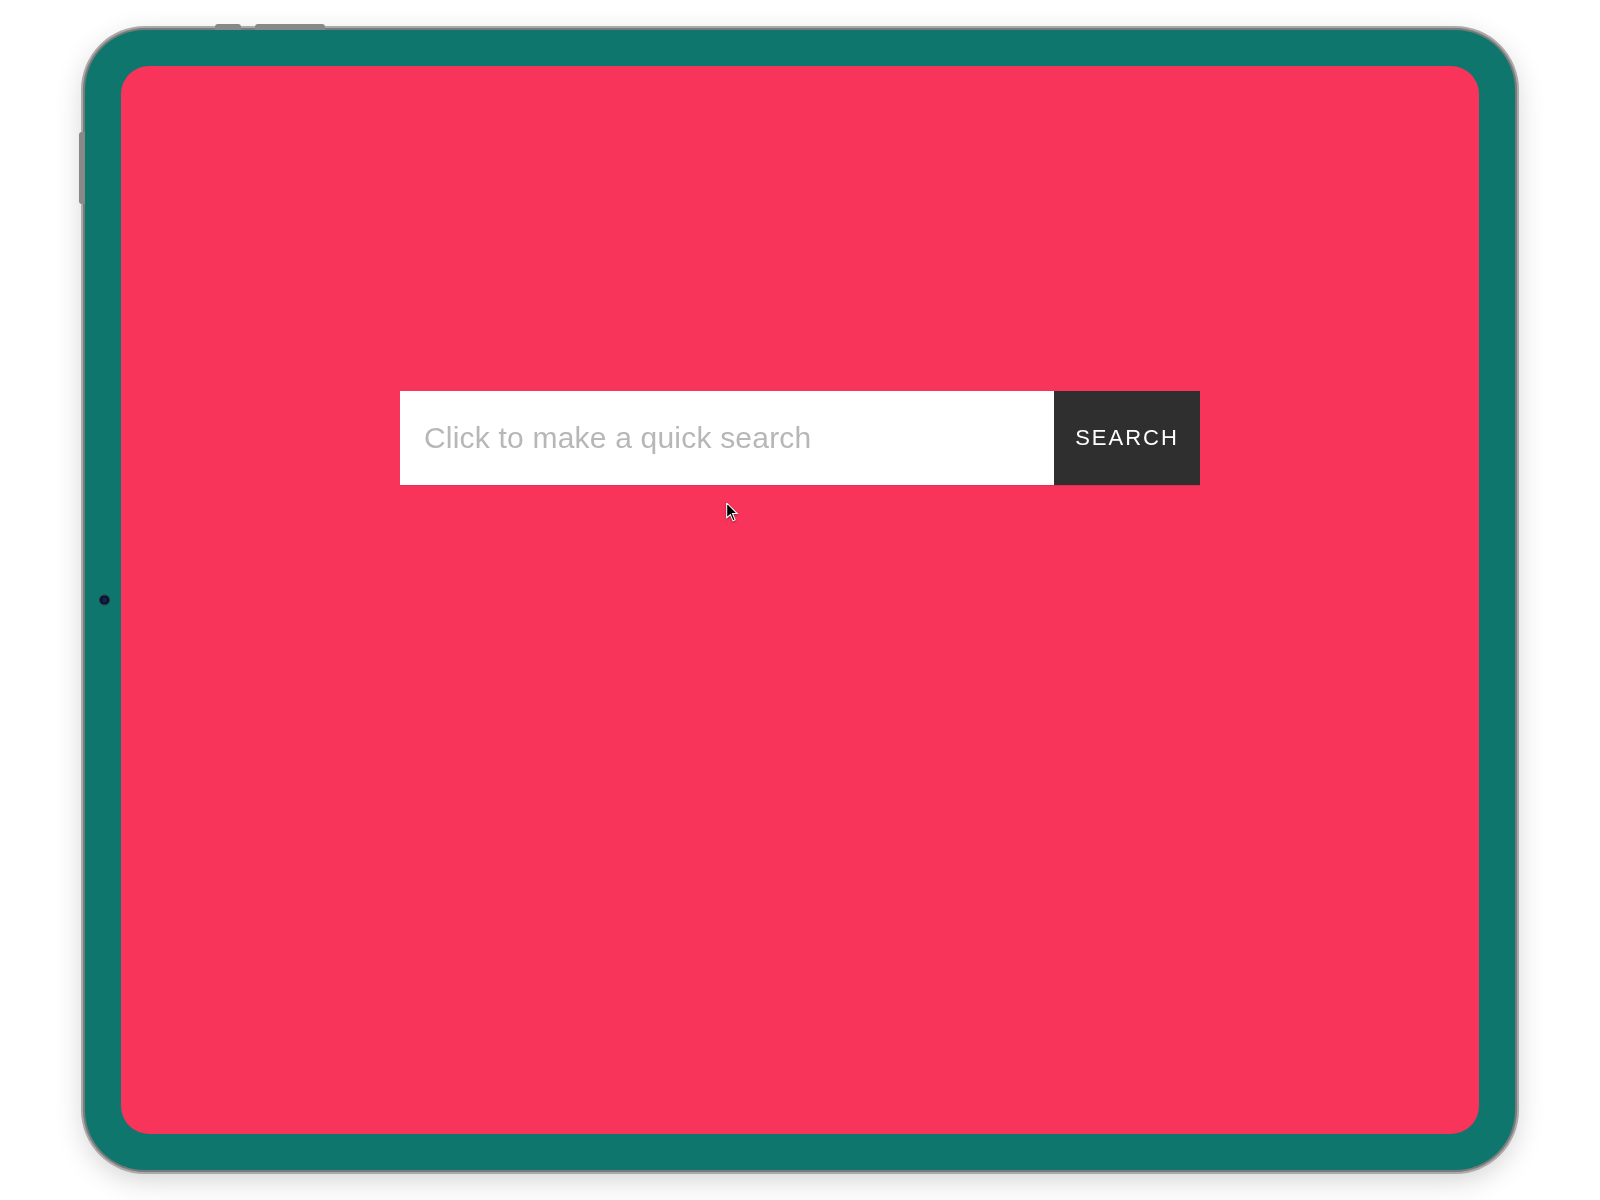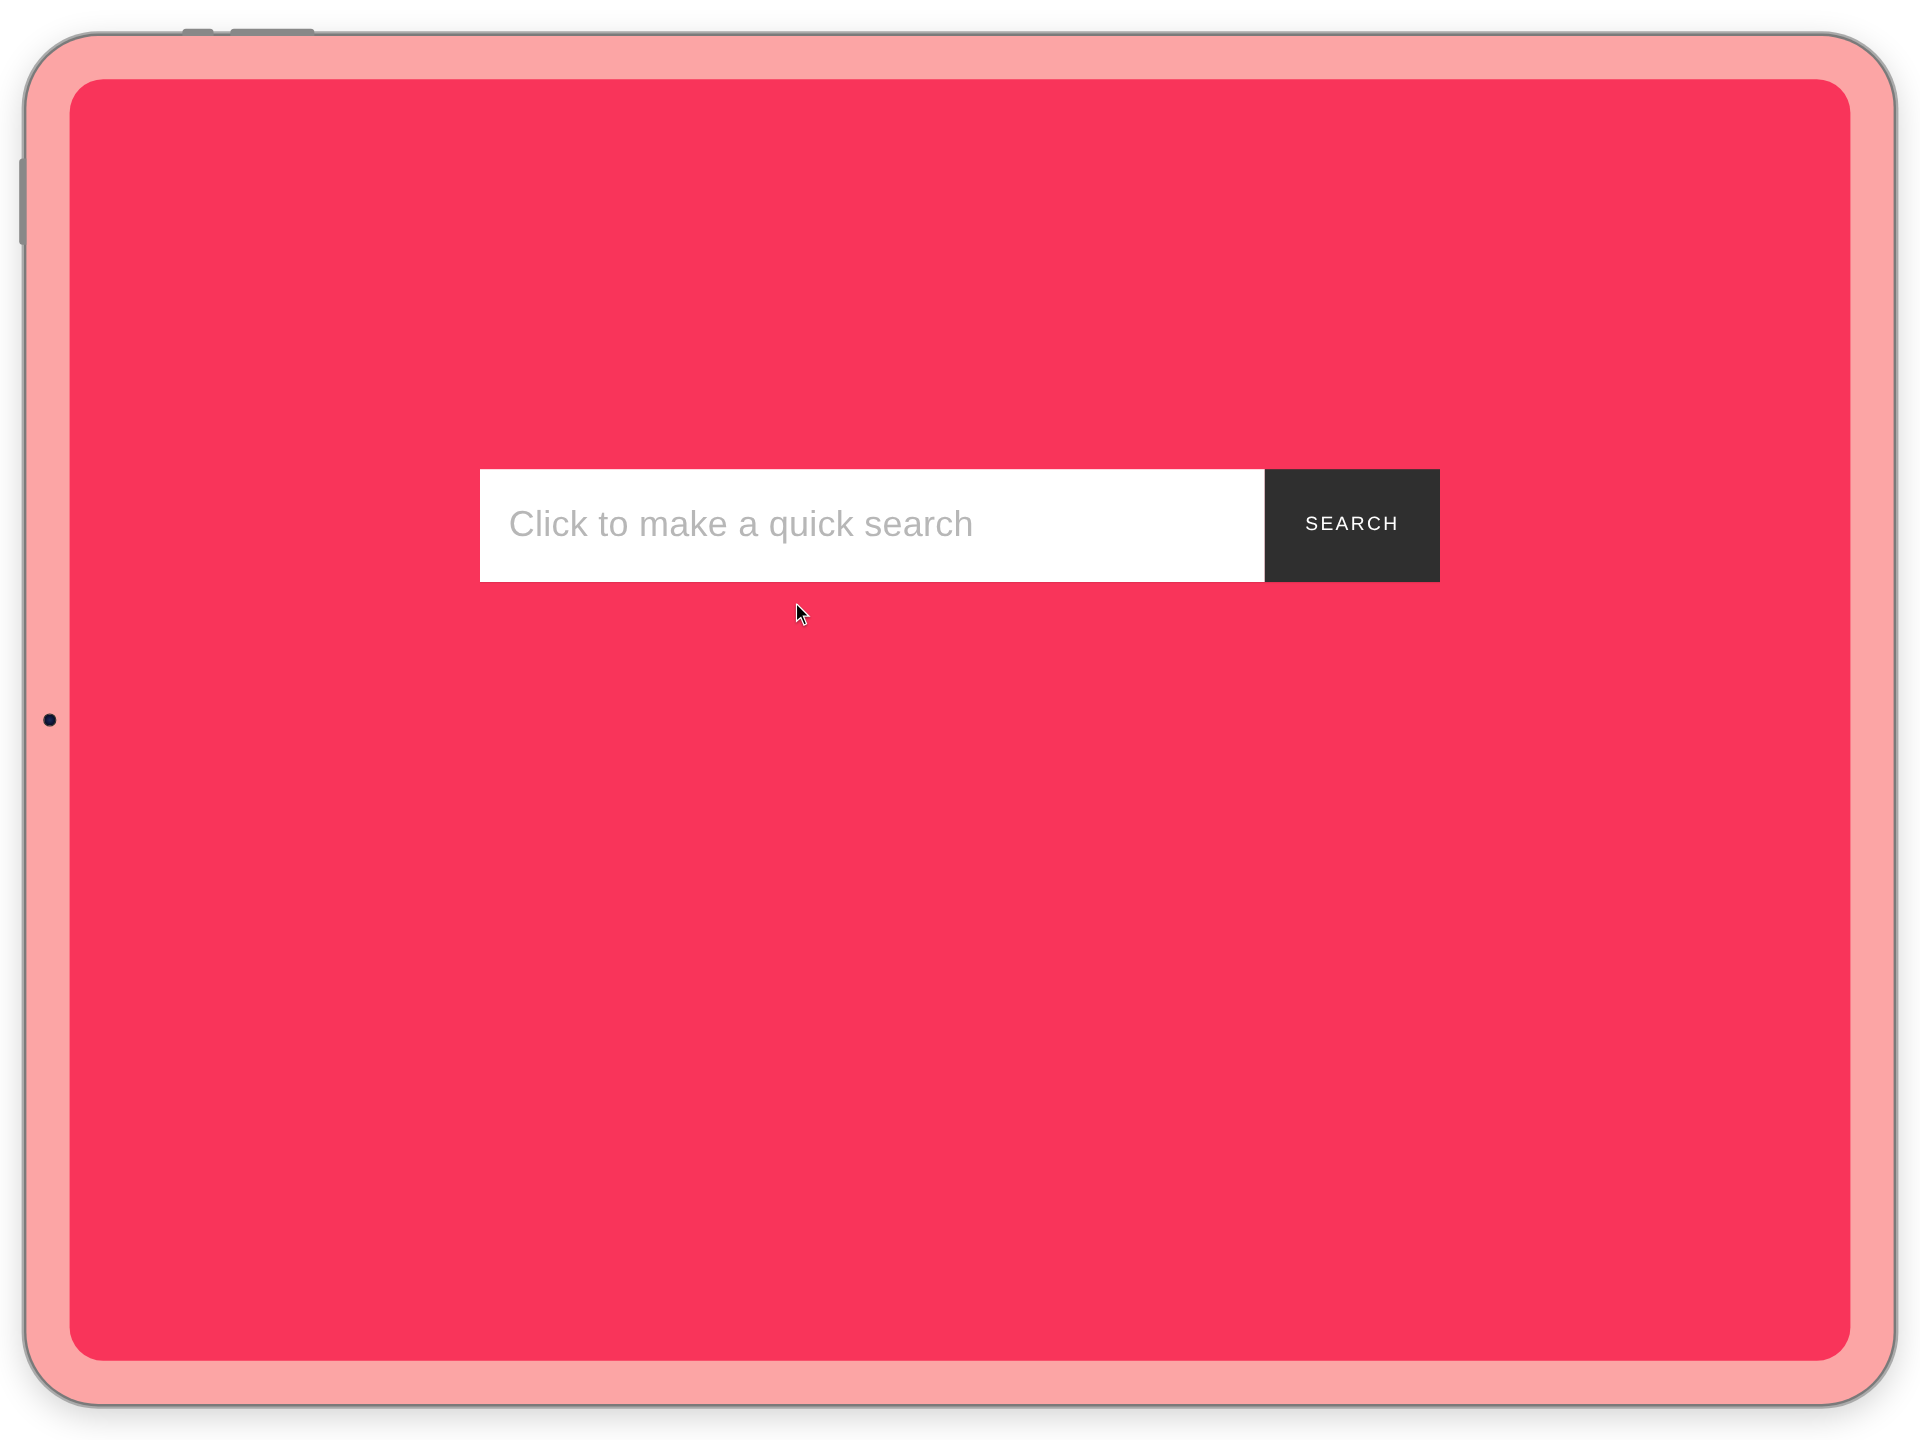--- a/index.html
+++ b/index.html
@@ -13,23 +13,23 @@
       height: 1200px;
       background: #ffffff;
       display: flex;
       align-items: center;
       justify-content: center;
       font-family: -apple-system, BlinkMacSystemFont, "Segoe UI", Roboto, Helvetica, Arial, sans-serif;
       position: relative;
     }
 
     .tablet-frame {
-      width: 1556px;
+      width: 1430px;
       height: 1140px;
-      background: #fca5a5;
+      background: #0f766e;
       border-radius: 60px;
       padding: 36px;
       box-shadow: 
         0 0 0 2px #7a7a7a,
         0 0 0 4px #aaa,
         0 8px 30px rgba(0,0,0,0.2);
       position: relative;
     }
 
     .tablet-buttons-top {
@@ -112,21 +112,21 @@
     .search-input::placeholder {
       color: #b7b7b7;
       font-weight: 300;
     }
 
     .search-button {
       width: 146px;
       background: #2f2f2f;
       color: #ffffff;
       border: none;
-      font-size: 16px;
+      font-size: 22px;
       font-weight: 500;
       letter-spacing: 2px;
       cursor: pointer;
       display: flex;
       align-items: center;
       justify-content: center;
     }
 
     .cursor {
       position: absolute;

